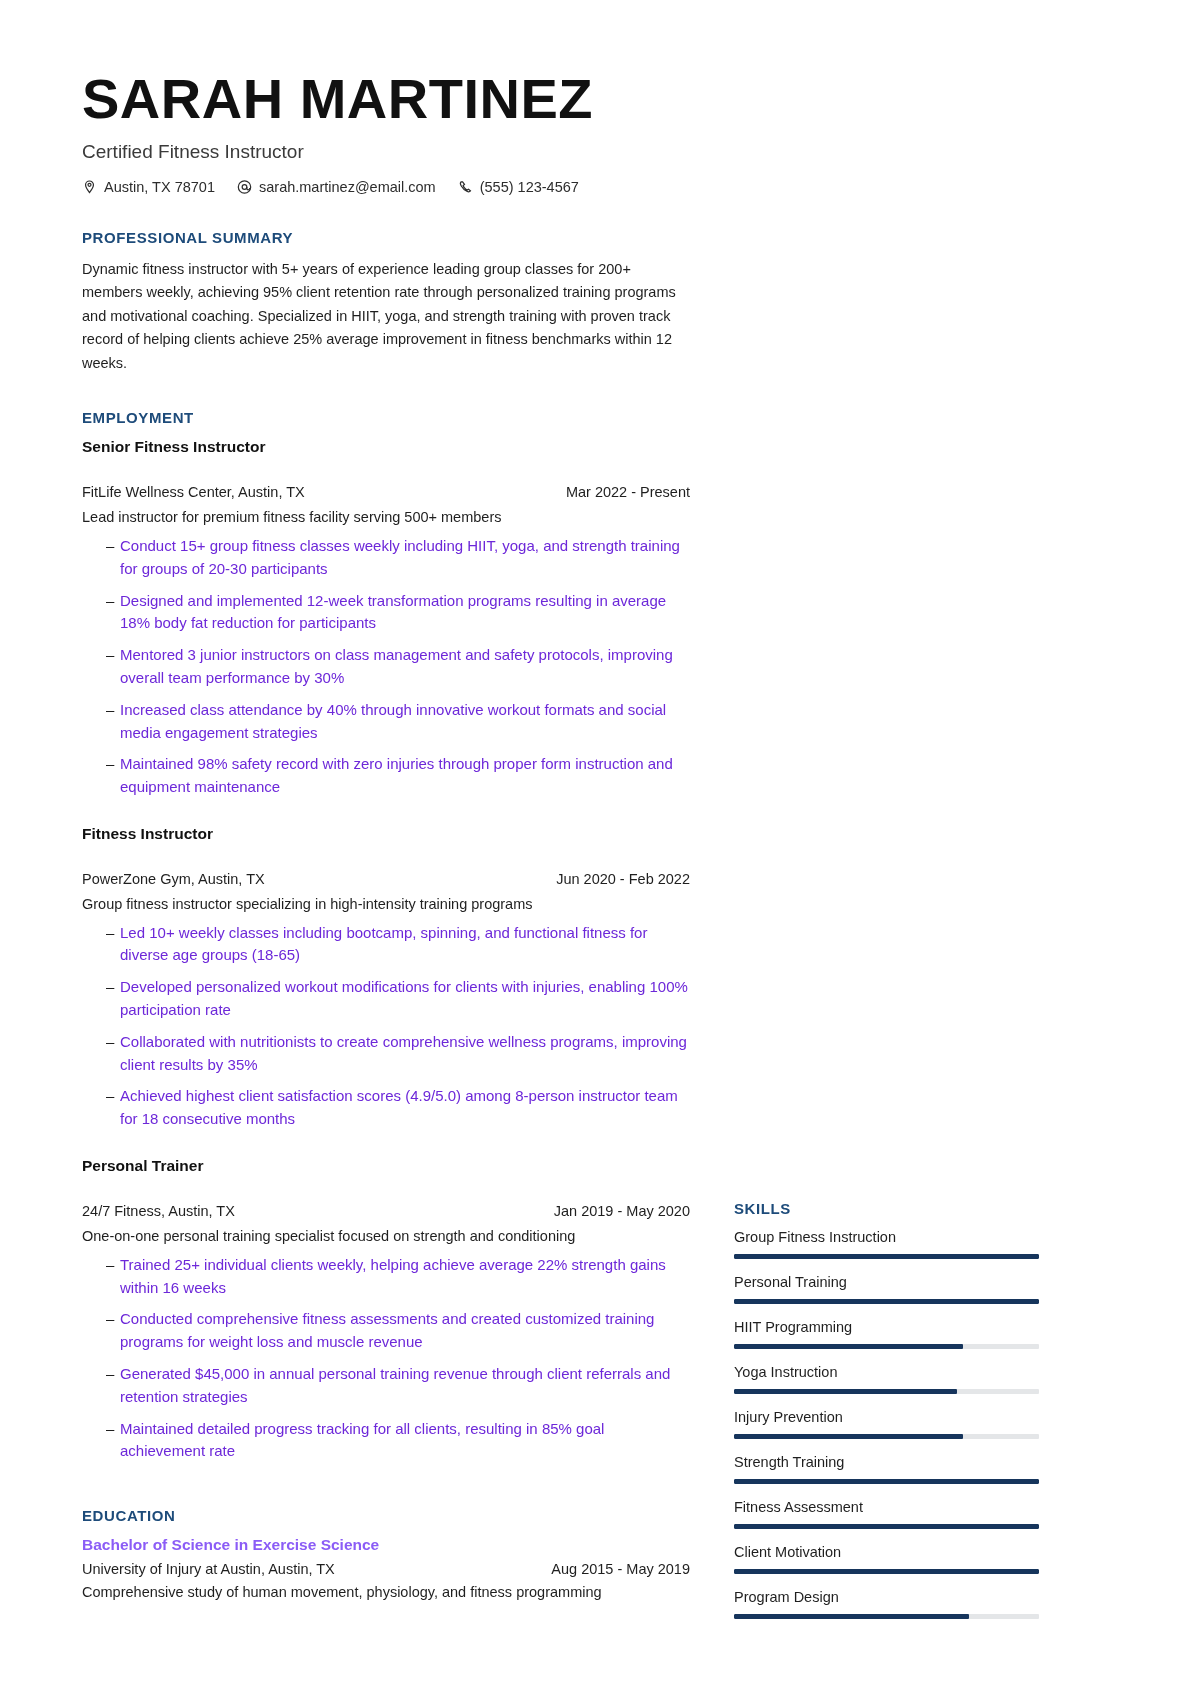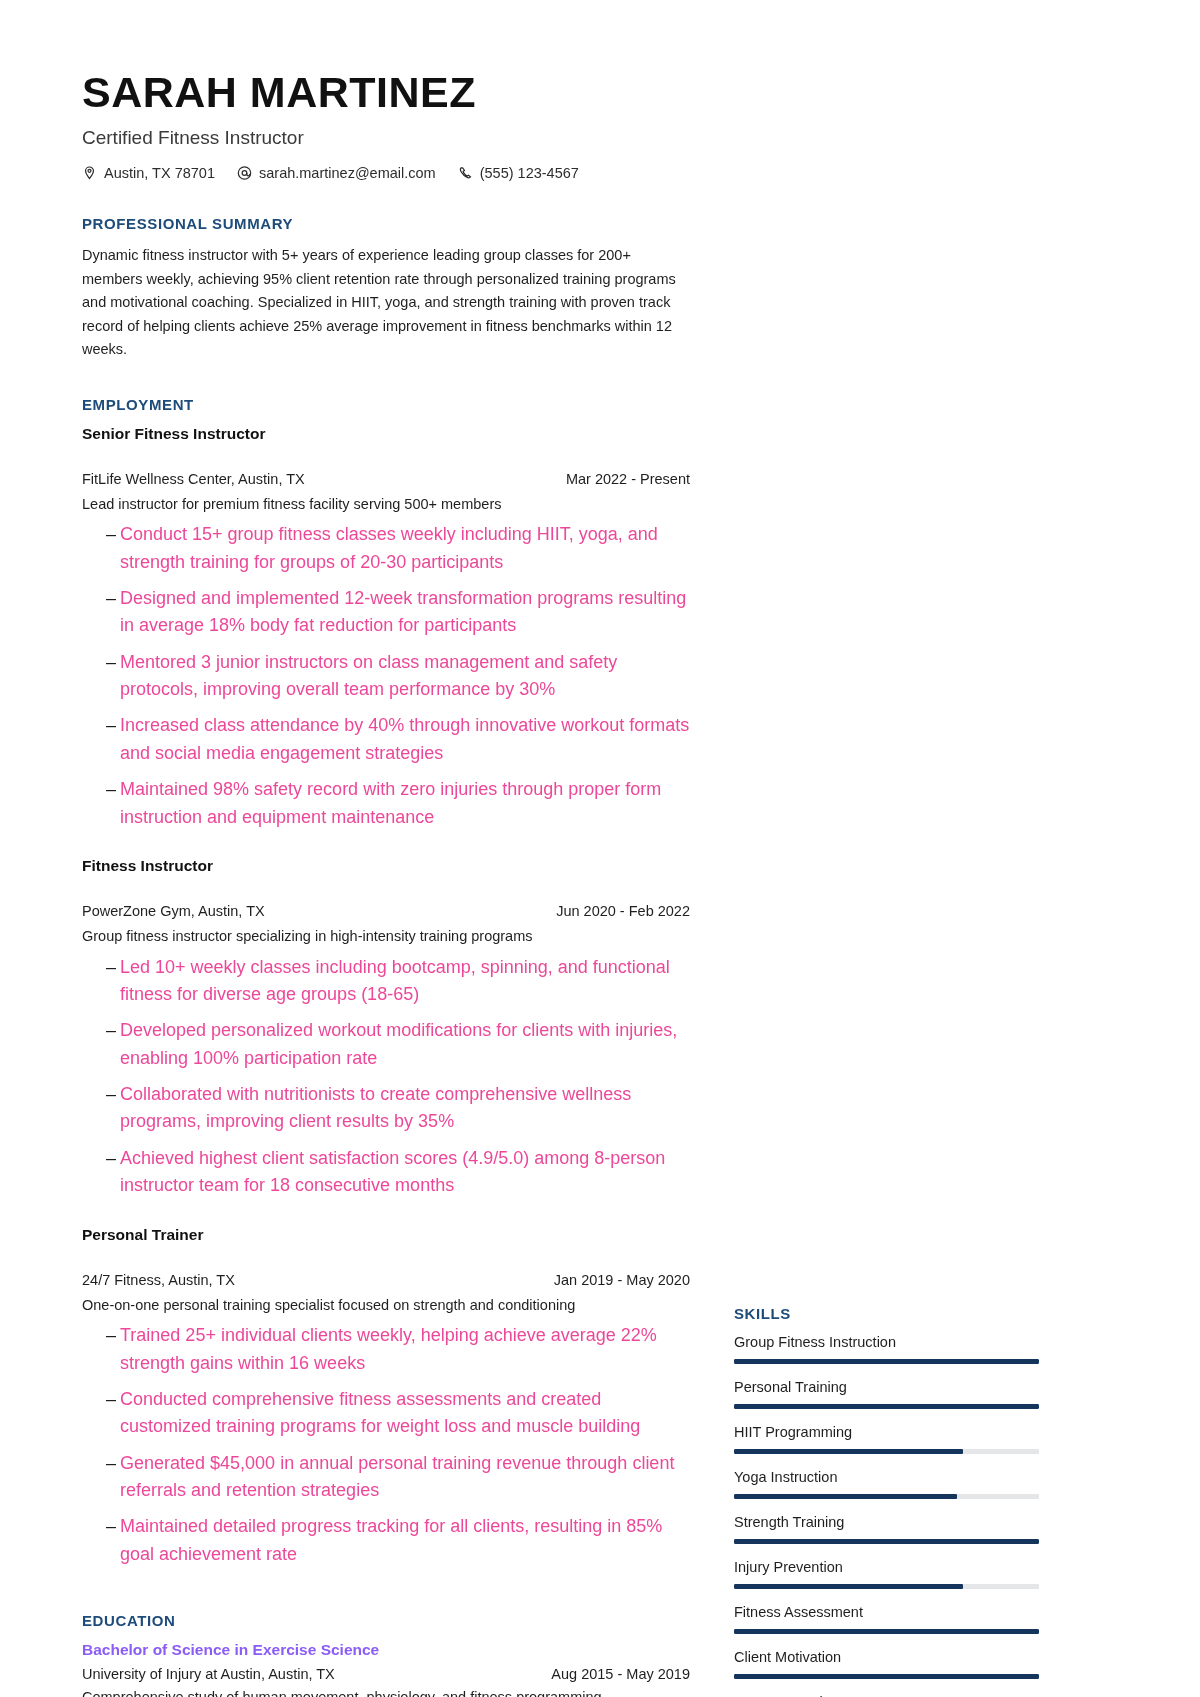--- a/index.html
+++ b/index.html
@@ -15,21 +15,21 @@
     color: #1a1a1a;
     position: relative;
     overflow: hidden;
   }
   .page {
     padding: 70px 82px 0 82px;
   }
 
   
   .name {
-    font-size: 43px;
+    font-size: 56px;
     font-weight: bold;
     letter-spacing: 0.5px;
     color: #111111;
     margin: 0 0 12px 0;
     line-height: 1.05;
   }
   .title {
     font-size: 19px;
     color: #3a3a3a;
     font-weight: 400;
@@ -103,23 +103,23 @@
     margin: 0 0 6px 0;
     line-height: 1.5;
   }
   ul.bullets {
     list-style: none;
     margin: 0;
     padding: 0 0 0 24px;
   }
   ul.bullets li {
     position: relative;
-    font-size: 18px;
+    font-size: 15px;
     line-height: 1.52;
-    color: #ec4899;
+    color: #6d28d9;
     margin-bottom: 9px;
     padding-left: 14px;
   }
   ul.bullets li:last-child { margin-bottom: 0; }
   ul.bullets li::before {
     content: "–";
     position: absolute;
     left: 0;
     top: 0;
     color: #1f1f1f;
@@ -254,21 +254,21 @@
 
         <div class="job">
           <div class="job-title">Personal Trainer</div>
           <div class="job-meta">
             <span class="job-company">24/7 Fitness, Austin, TX</span>
             <span class="job-dates">Jan 2019 - May 2020</span>
           </div>
           <p class="job-desc">One-on-one personal training specialist focused on strength and conditioning</p>
           <ul class="bullets">
             <li>Trained 25+ individual clients weekly, helping achieve average 22% strength gains within 16 weeks</li>
-            <li>Conducted comprehensive fitness assessments and created customized training programs for weight loss and muscle building</li>
+            <li>Conducted comprehensive fitness assessments and created customized training programs for weight loss and muscle revenue</li>
             <li>Generated $45,000 in annual personal training revenue through client referrals and retention strategies</li>
             <li>Maintained detailed progress tracking for all clients, resulting in 85% goal achievement rate</li>
           </ul>
         </div>
 
       </div>
 
       <div class="section" style="margin-top:44px;">
         <div class="section-heading">EDUCATION</div>
         <div class="edu-degree">Bachelor of Science in Exercise Science</div>
@@ -302,29 +302,29 @@
               <div class="skill-fill" style="width: 75%; background: rgb(22, 53, 92);"></div>
             </div>
         </div>
         <div class="skill">
           <div class="skill-name">Yoga Instruction</div>
           <div class="skill-bar" style="background: rgb(228, 230, 232);">
               <div class="skill-fill" style="width: 73%; background: rgb(22, 53, 92);"></div>
             </div>
         </div>
         <div class="skill">
+          <div class="skill-name">Injury Prevention</div>
+          <div class="skill-bar" style="background: rgb(228, 230, 232);">
+              <div class="skill-fill" style="width: 75%; background: rgb(22, 53, 92);"></div>
+            </div>
+        </div>
+        <div class="skill">
           <div class="skill-name">Strength Training</div>
           <div class="skill-bar" style="background: rgb(228, 230, 232);">
               <div class="skill-fill" style="width: 100%; background: rgb(22, 53, 92);"></div>
-            </div>
-        </div>
-        <div class="skill">
-          <div class="skill-name">Injury Prevention</div>
-          <div class="skill-bar" style="background: rgb(228, 230, 232);">
-              <div class="skill-fill" style="width: 75%; background: rgb(22, 53, 92);"></div>
             </div>
         </div>
         <div class="skill">
           <div class="skill-name">Fitness Assessment</div>
           <div class="skill-bar" style="background: rgb(228, 230, 232);">
               <div class="skill-fill" style="width: 100%; background: rgb(22, 53, 92);"></div>
             </div>
         </div>
         <div class="skill">
           <div class="skill-name">Client Motivation</div>

